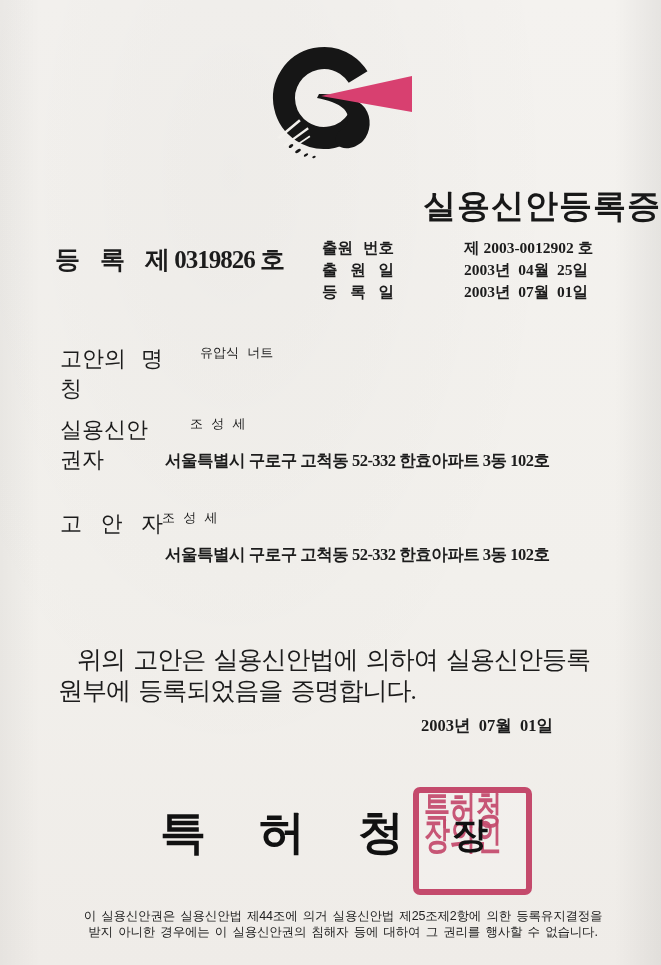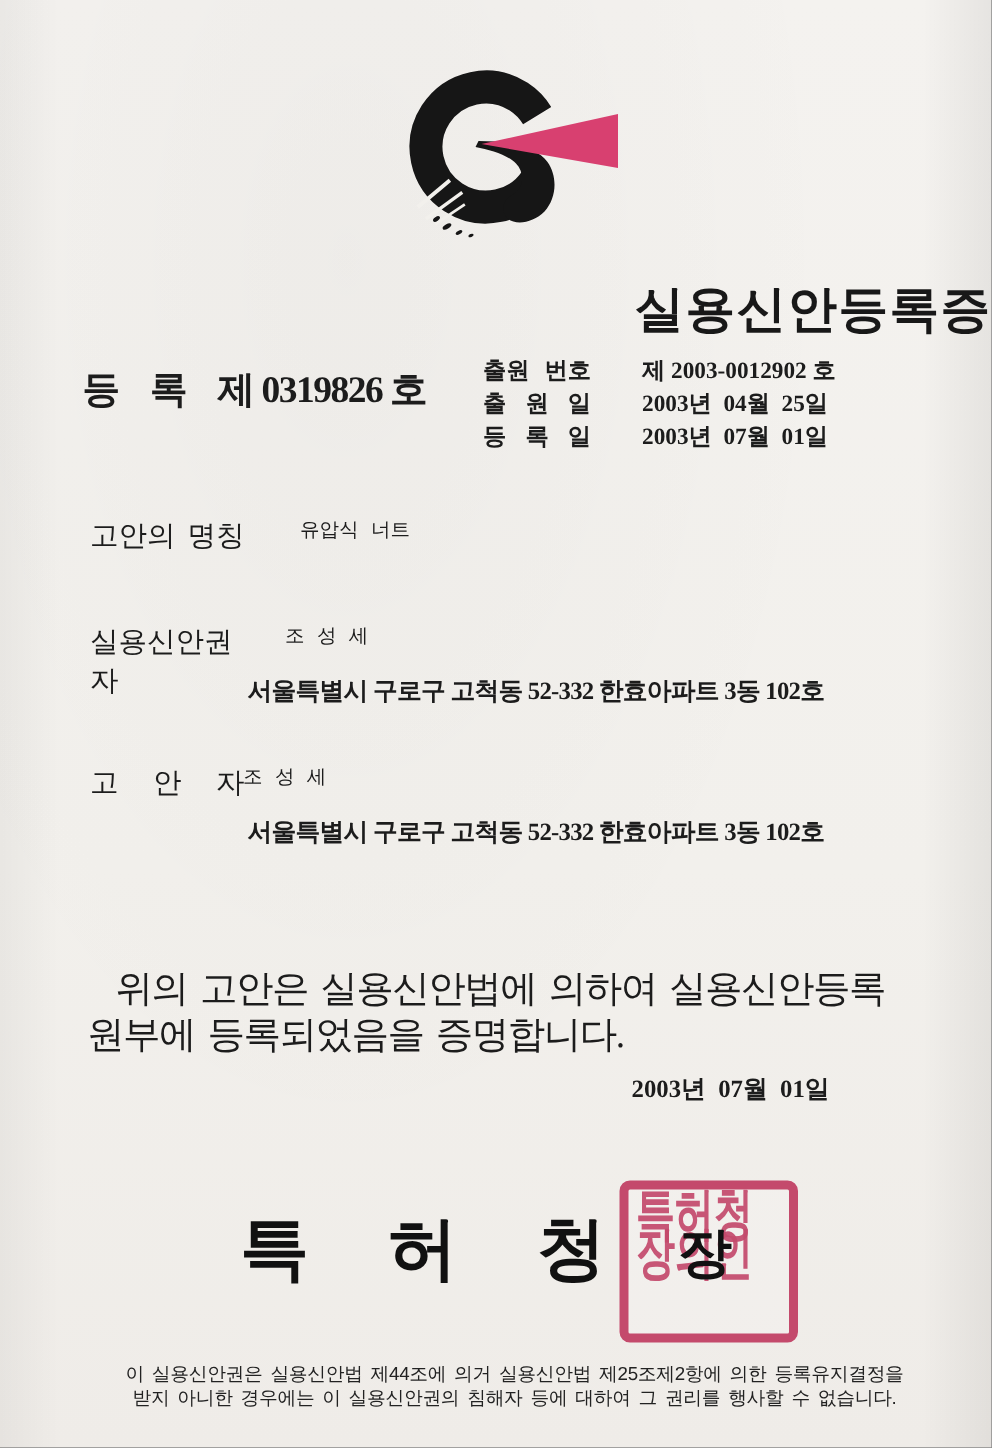--- a/index.html
+++ b/index.html
@@ -18,25 +18,25 @@
   .jlabel { display:inline-block; text-align:justify; text-align-last:justify; }
 
   .title {
     left:0; right:0; top:184px; text-align:right; padding-left:8px;
     font-family:"Liberation Sans", sans-serif;
     font-size:33px; font-weight:800; letter-spacing:1px; color:#181818;
   }
   .regline { left:55px; top:243px; font-size:25px; font-weight:600; letter-spacing:-1px; }
 
   .appinfo { left:322px; top:240px; font-size:15.5px; font-weight:600; }
-  .appinfo .row { display:flex; line-height:16px; margin-bottom:6px; }
+  .appinfo .row { display:flex; line-height:16px; margin-bottom:6px;gap:36px; }
   .appinfo .lab { width:72px; margin-right:34px; }
   .appinfo .val { white-space:pre; }
 
-  .flabel { font-size:19px; font-weight:500; width:103px; }
+  .flabel { font-size:22px; font-weight:500; width:103px; }
   .fvalue { font-size:13px; font-weight:500; word-spacing:5px; }
   .addr { left:165px; font-size:16.5px; font-weight:700; letter-spacing:-0.5px; }
 
   .statement {
     left:58px; top:645px; width:552px;
     font-size:25px; font-weight:500; line-height:30.5px;
     letter-spacing:-1px; word-spacing:3px;
   }
   .statement .l1 { text-indent:19px; }
 

